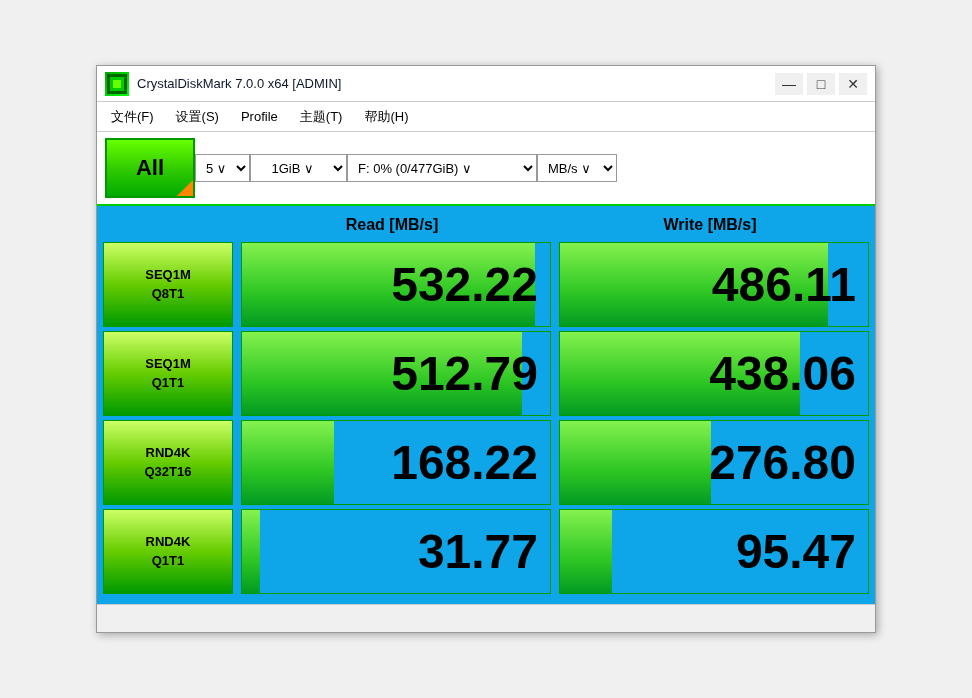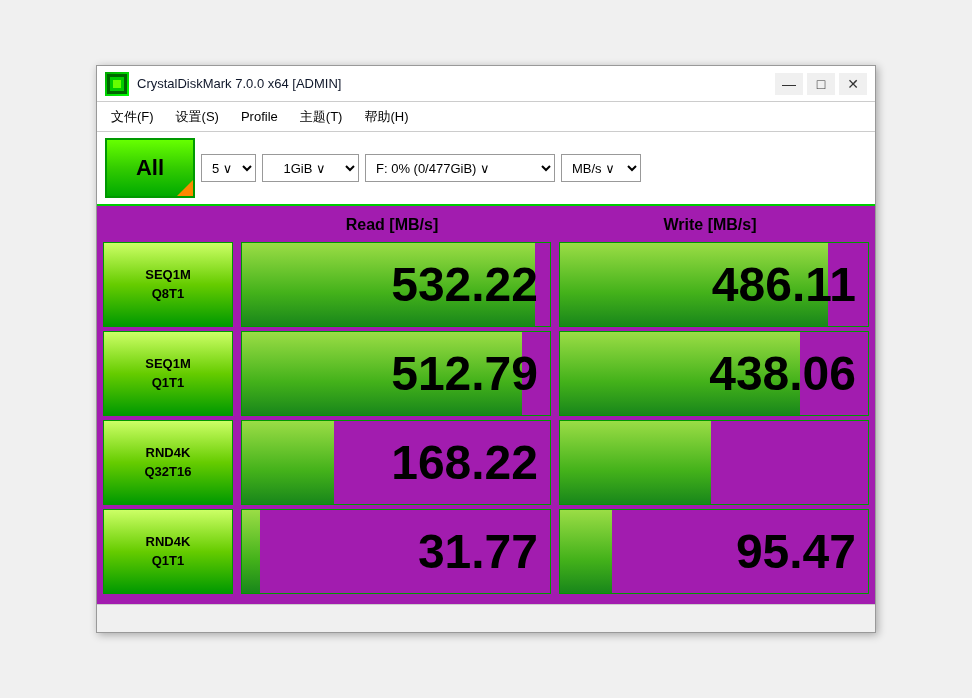--- a/index.html
+++ b/index.html
@@ -79,21 +79,20 @@
       color: #000;
     }
 
     
     .toolbar {
       background: white;
       display: flex;
       align-items: center;
       padding: 6px 8px;
       border-bottom: 2px solid #00cc00;
-      gap: 6px;
     }
     .all-button {
       background: linear-gradient(180deg, #66ff00 0%, #33cc00 50%, #00aa00 100%);
       border: 2px solid #009900;
       color: #000;
       font-size: 22px;
       font-weight: bold;
       width: 90px;
       height: 60px;
       cursor: pointer;
@@ -118,21 +117,21 @@
       padding: 2px 6px;
       cursor: pointer;
     }
     .select-5 { width: 55px; }
     .select-1gib { width: 97px; text-align: center; }
     .select-drive { width: 190px; }
     .select-unit { width: 80px; }
 
     
     .content {
-      background: #a21caf;
+      background: #0ea5e9;
       padding: 6px;
     }
 
     
     .header-row {
       display: grid;
       grid-template-columns: 130px 1fr 1fr;
       margin-bottom: 4px;
       padding: 4px 0;
     }
@@ -295,20 +294,21 @@
         <div class="label-cell">
           <span class="label-text">RND4K</span>
           <span class="label-text">Q32T16</span>
         </div>
         <div class="value-cell">
           <div class="value-bar" style="width: 30%"></div>
           <span class="value-number">168.22</span>
         </div>
         <div class="value-cell">
           <div class="value-bar" style="width: 49%"></div>
+          <span class="value-number">276.80</span>
         </div>
       </div>
 
       <div class="data-row">
         <div class="label-cell">
           <span class="label-text">RND4K</span>
           <span class="label-text">Q1T1</span>
         </div>
         <div class="value-cell">
           <div class="value-bar" style="width: 6%"></div>

